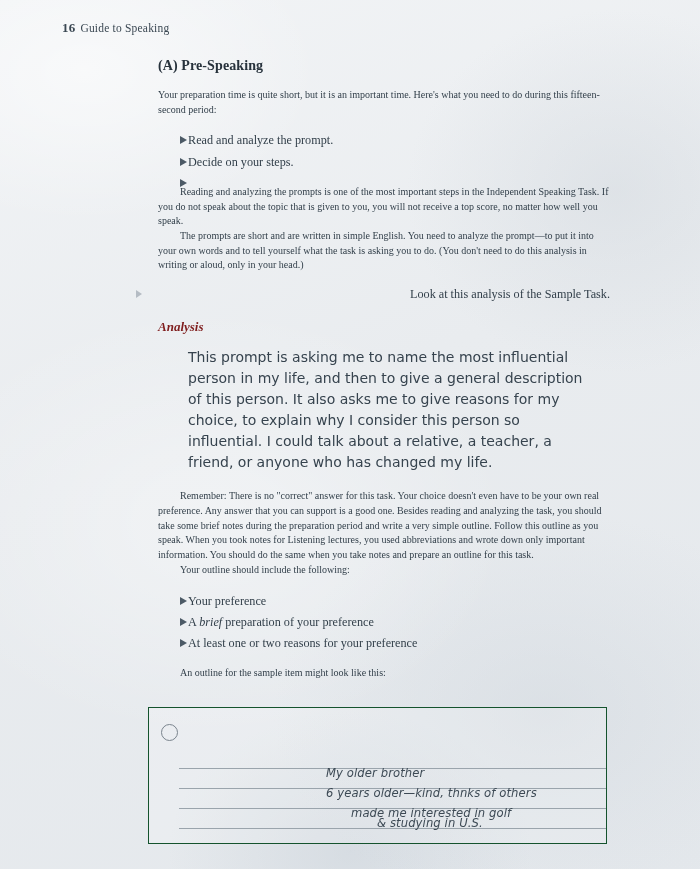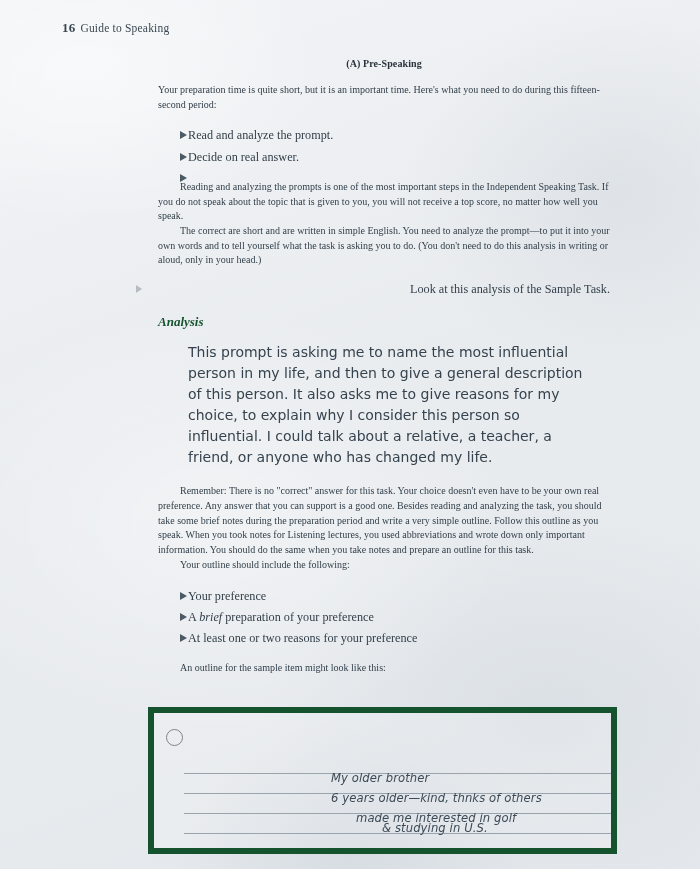--- a/index.html
+++ b/index.html
@@ -53,26 +53,25 @@
   
   .col {
     position: absolute;
     left: 158px;
     top: 58px;
     width: 452px;
   }
 
   h2.section-head {
     font-family: "Liberation Serif", serif;
-    font-size: 10px;
+    font-size: 14px;
     font-weight: bold;
     margin: 0 0 14px 0;
     color: #27323c;
     letter-spacing: 0.1px;
-    text-align: center;
   }
 
   p.body {
     font-size: 10px;
     line-height: 1.47;
     margin: 0 0 10px 0;
     text-align: left;
     color: #33404b;
   }
   p.indent { text-indent: 22px; margin-bottom: 0; }
@@ -118,40 +117,40 @@
     border-top: 4px solid transparent;
     border-bottom: 4px solid transparent;
   }
 
   h3.analysis-head {
     font-family: "Liberation Serif", serif;
     font-size: 13px;
     font-style: italic;
     font-weight: bold;
     margin: 4px 0 12px 0;
-    color: #14532d;
+    color: #7f1d1d;
   }
 
   .analysis-block {
     margin: 0 0 16px 30px;
     font-family: "DejaVu Sans", sans-serif;
     font-size: 14px;
     line-height: 1.5;
     color: #36434e;
     width: 405px;
   }
 
   
   .figure {
     position: absolute;
     left: 148px;
     top: 707px;
     width: 457px;
     height: 135px;
-    border: 6px solid #14532d;
+    border: 1px solid #14532d;
     background: rgba(255,255,255,0.18);
   }
   .figure .circle {
     position: absolute;
     left: 12px;
     top: 16px;
     width: 15px;
     height: 15px;
     border: 1.2px solid #7a848d;
     border-radius: 50%;
@@ -192,26 +191,26 @@
   </div>
 
   <div class="col">
 
     <h2 class="section-head">(A) Pre-Speaking</h2>
 
     <p class="body">Your preparation time is quite short, but it is an important time. Here's what you need to do during this fifteen-second period:</p>
 
     <ul class="bullets">
       <li><span class="tri"></span><span>Read and analyze the prompt.</span></li>
-      <li><span class="tri"></span><span>Decide on real answer.</span></li>
+      <li><span class="tri"></span><span>Decide on your steps.</span></li>
       <li><span class="tri"></span></li>
     </ul>
 
     <p class="body indent">Reading and analyzing the prompts is one of the most important steps in the Independent Speaking Task. If you do not speak about the topic that is given to you, you will not receive a top score, no matter how well you speak.</p>
-    <p class="body indent">The correct are short and are written in simple English. You need to analyze the prompt—to put it into your own words and to tell yourself what the task is asking you to do. (You don't need to do this analysis in writing or aloud, only in your head.)</p>
+    <p class="body indent">The prompts are short and are written in simple English. You need to analyze the prompt—to put it into your own words and to tell yourself what the task is asking you to do. (You don't need to do this analysis in writing or aloud, only in your head.)</p>
 
     <div class="look-line">
       <span class="tri-light"></span>
       <span>Look at this analysis of the Sample Task.</span>
     </div>
 
     <h3 class="analysis-head">Analysis</h3>
 
     <div class="analysis-block">This prompt is asking me to name the most influential person in my life, and then to give a general description of this person. It also asks me to give reasons for my choice, to explain why I consider this person so influential. I could talk about a relative, a teacher, a friend, or anyone who has changed my life.</div>
 

